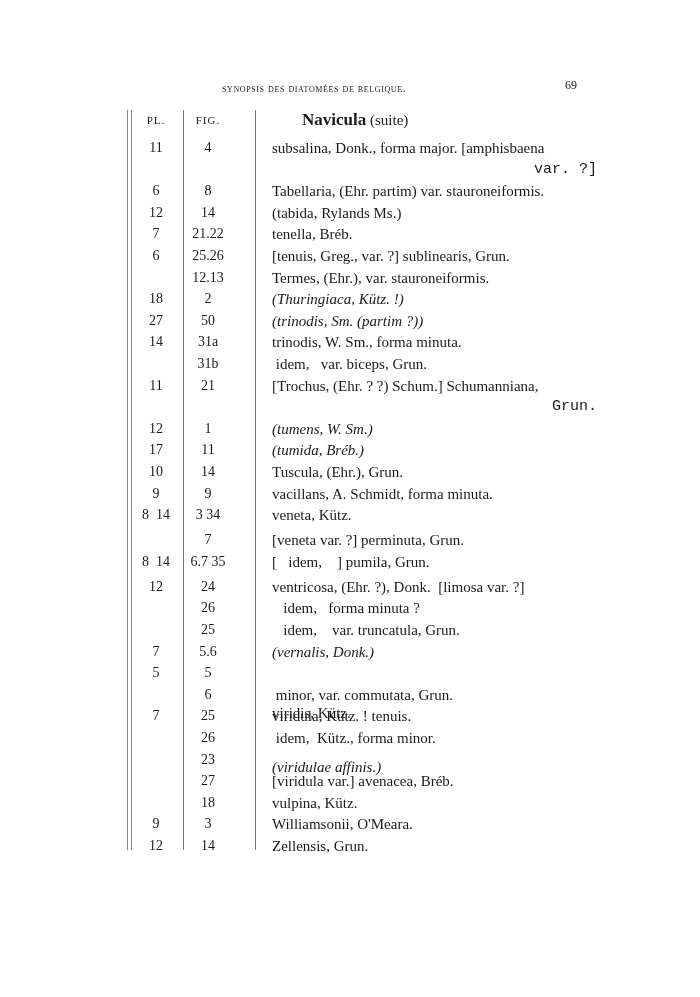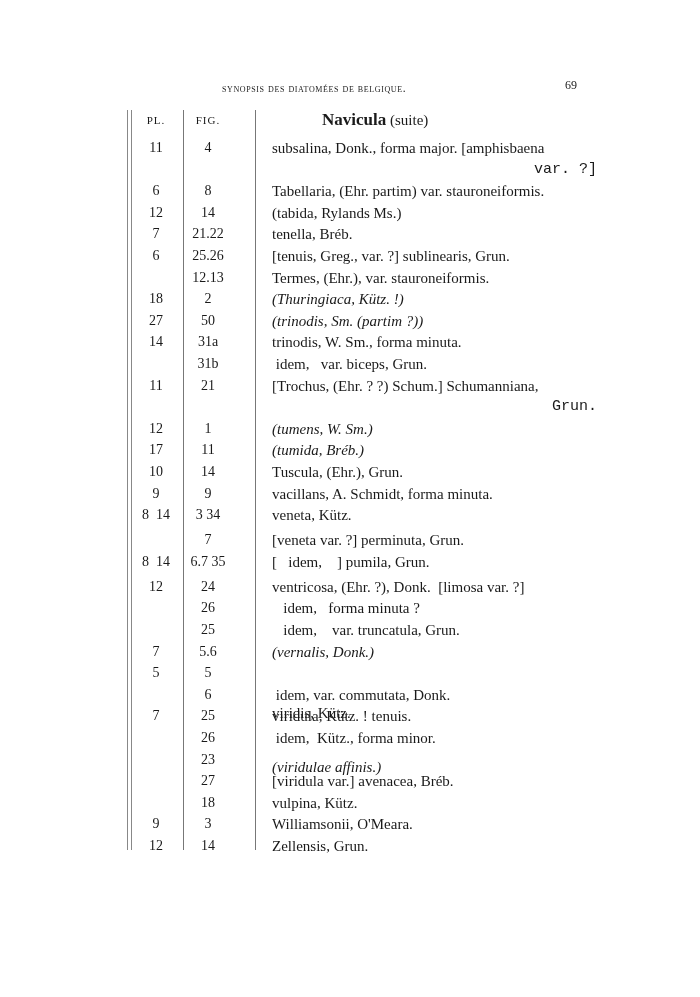--- a/index.html
+++ b/index.html
@@ -10,21 +10,21 @@
   .rh-page { position:absolute; left:565px; top:-4px; font-size:12px; }
   .table { position:absolute; top:110px; left:127px; width:470px; }
   .dbl { position:absolute; top:0; left:0; width:3px; height:740px; border-left:1px solid #888; border-right:1px solid #888; }
   .v1 { position:absolute; top:0; left:56px; width:1px; height:740px; background:#777; }
   .v2 { position:absolute; top:0; left:128px; width:1px; height:740px; background:#777; }
   .row { position:absolute; left:0; height:20px; font-size:15px; line-height:20px; }
   .pl { position:absolute; left:8px; width:42px; text-align:center; font-size:14px; }
   .fig { position:absolute; left:49px; width:64px; text-align:center; font-size:14px; }
   .txt { position:absolute; left:145px; width:325px; white-space:nowrap; }
   .hdr .pl, .hdr .fig { font-size:11px; letter-spacing:1px; }
-  .hdr .txt { left:175px;margin-left:20px; }
+  .hdr .txt { left:175px; }
   .genus { font-weight:bold; font-size:17px; }
   .it { font-style:italic; }
   .right { text-align:right;font-family:Liberation Mono, monospace; }
 </style>
 </head>
 <body>
 
 <div class="running-head">
   <span class="rh-title">SYNOPSIS DES DIATOMÉES DE BELGIQUE.</span>
   <span class="rh-page">69</span>
@@ -161,21 +161,21 @@
         <span class="txt it" style="white-space: pre;">(vernalis, Donk.)</span>
       </div>
       <div class="row" style="top: 553.2px;">
         <span class="pl">5</span>
         <span class="fig">5</span>
         <span class="txt" style="white-space: pre; margin-top: 40px;">viridis, Kütz.</span>
       </div>
       <div class="row" style="top: 574.8px;">
         <span class="pl"></span>
         <span class="fig">6</span>
-        <span class="txt" style="white-space: pre;"> idem, var. commutata, Donk.</span>
+        <span class="txt" style="white-space: pre;"> minor, var. commutata, Grun.</span>
       </div>
       <div class="row" style="top: 596.4px;">
         <span class="pl">7</span>
         <span class="fig">25</span>
         <span class="txt" style="white-space: pre;">viridula, Kütz. ! tenuis.</span>
       </div>
       <div class="row" style="top: 618px;">
         <span class="pl"></span>
         <span class="fig">26</span>
         <span class="txt" style="white-space: pre;"> idem,  Kütz., forma minor.</span>

